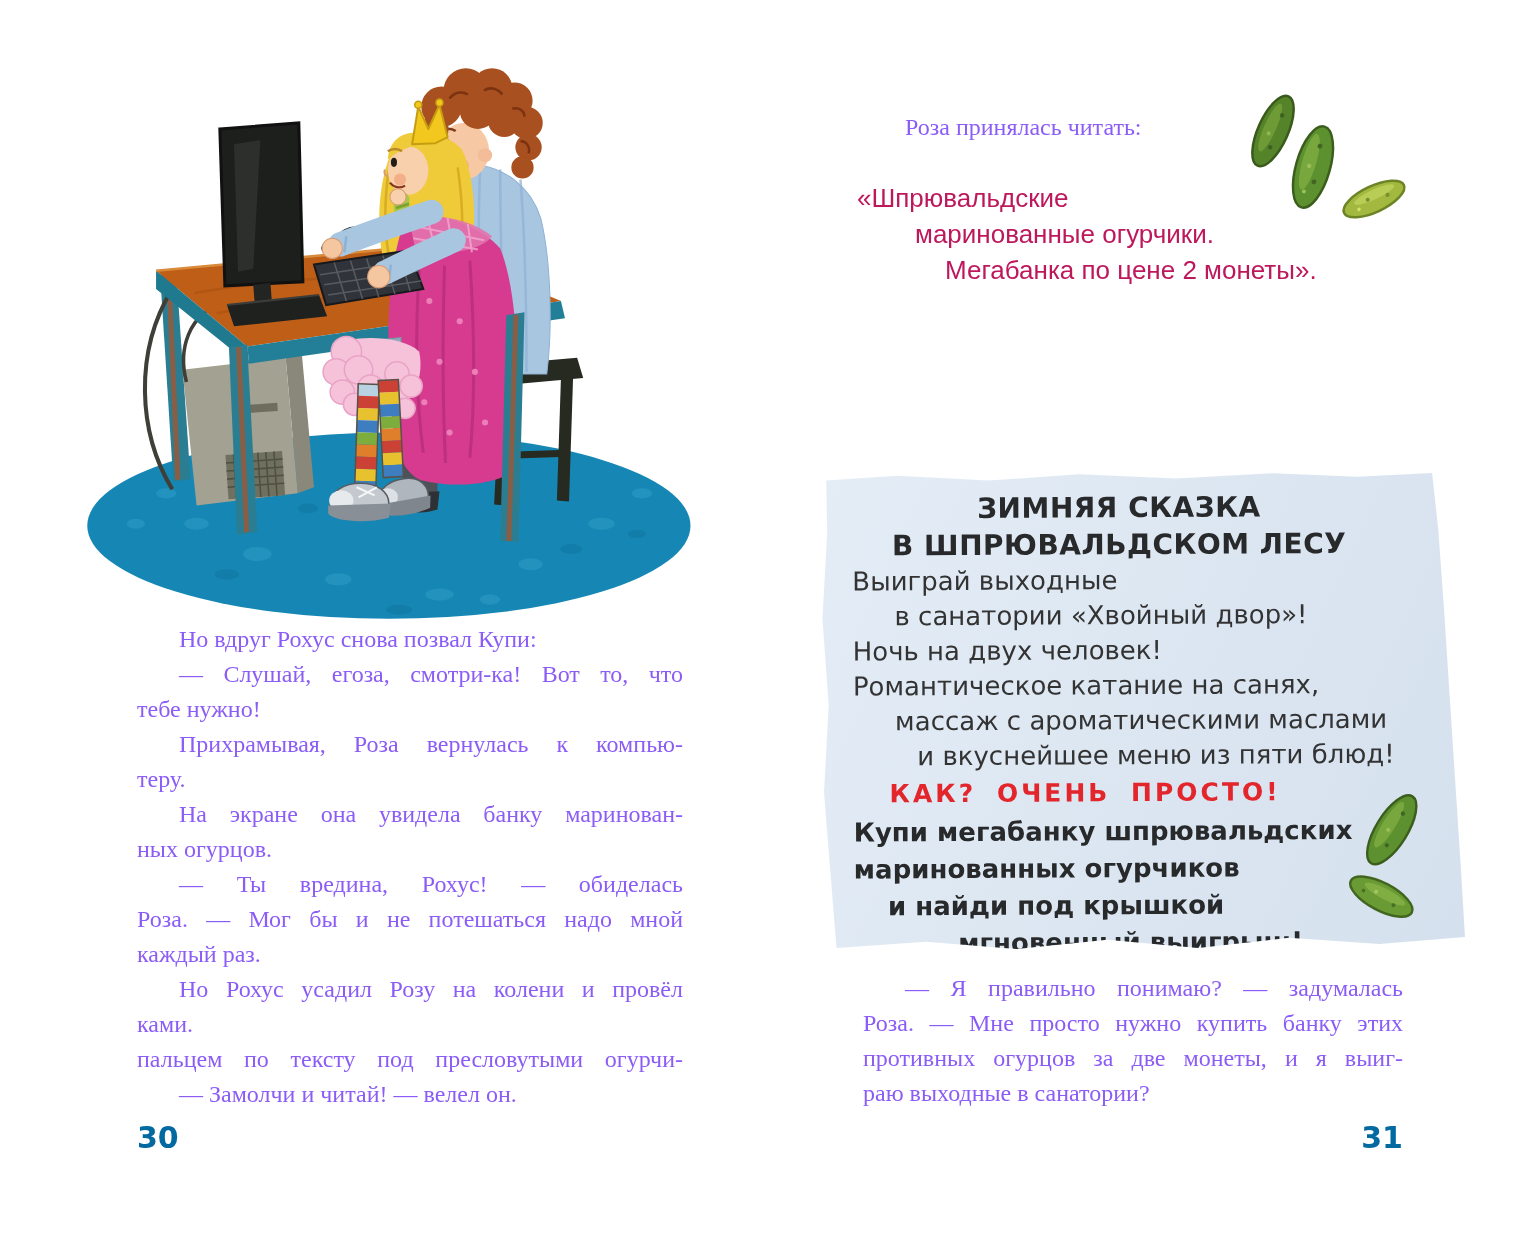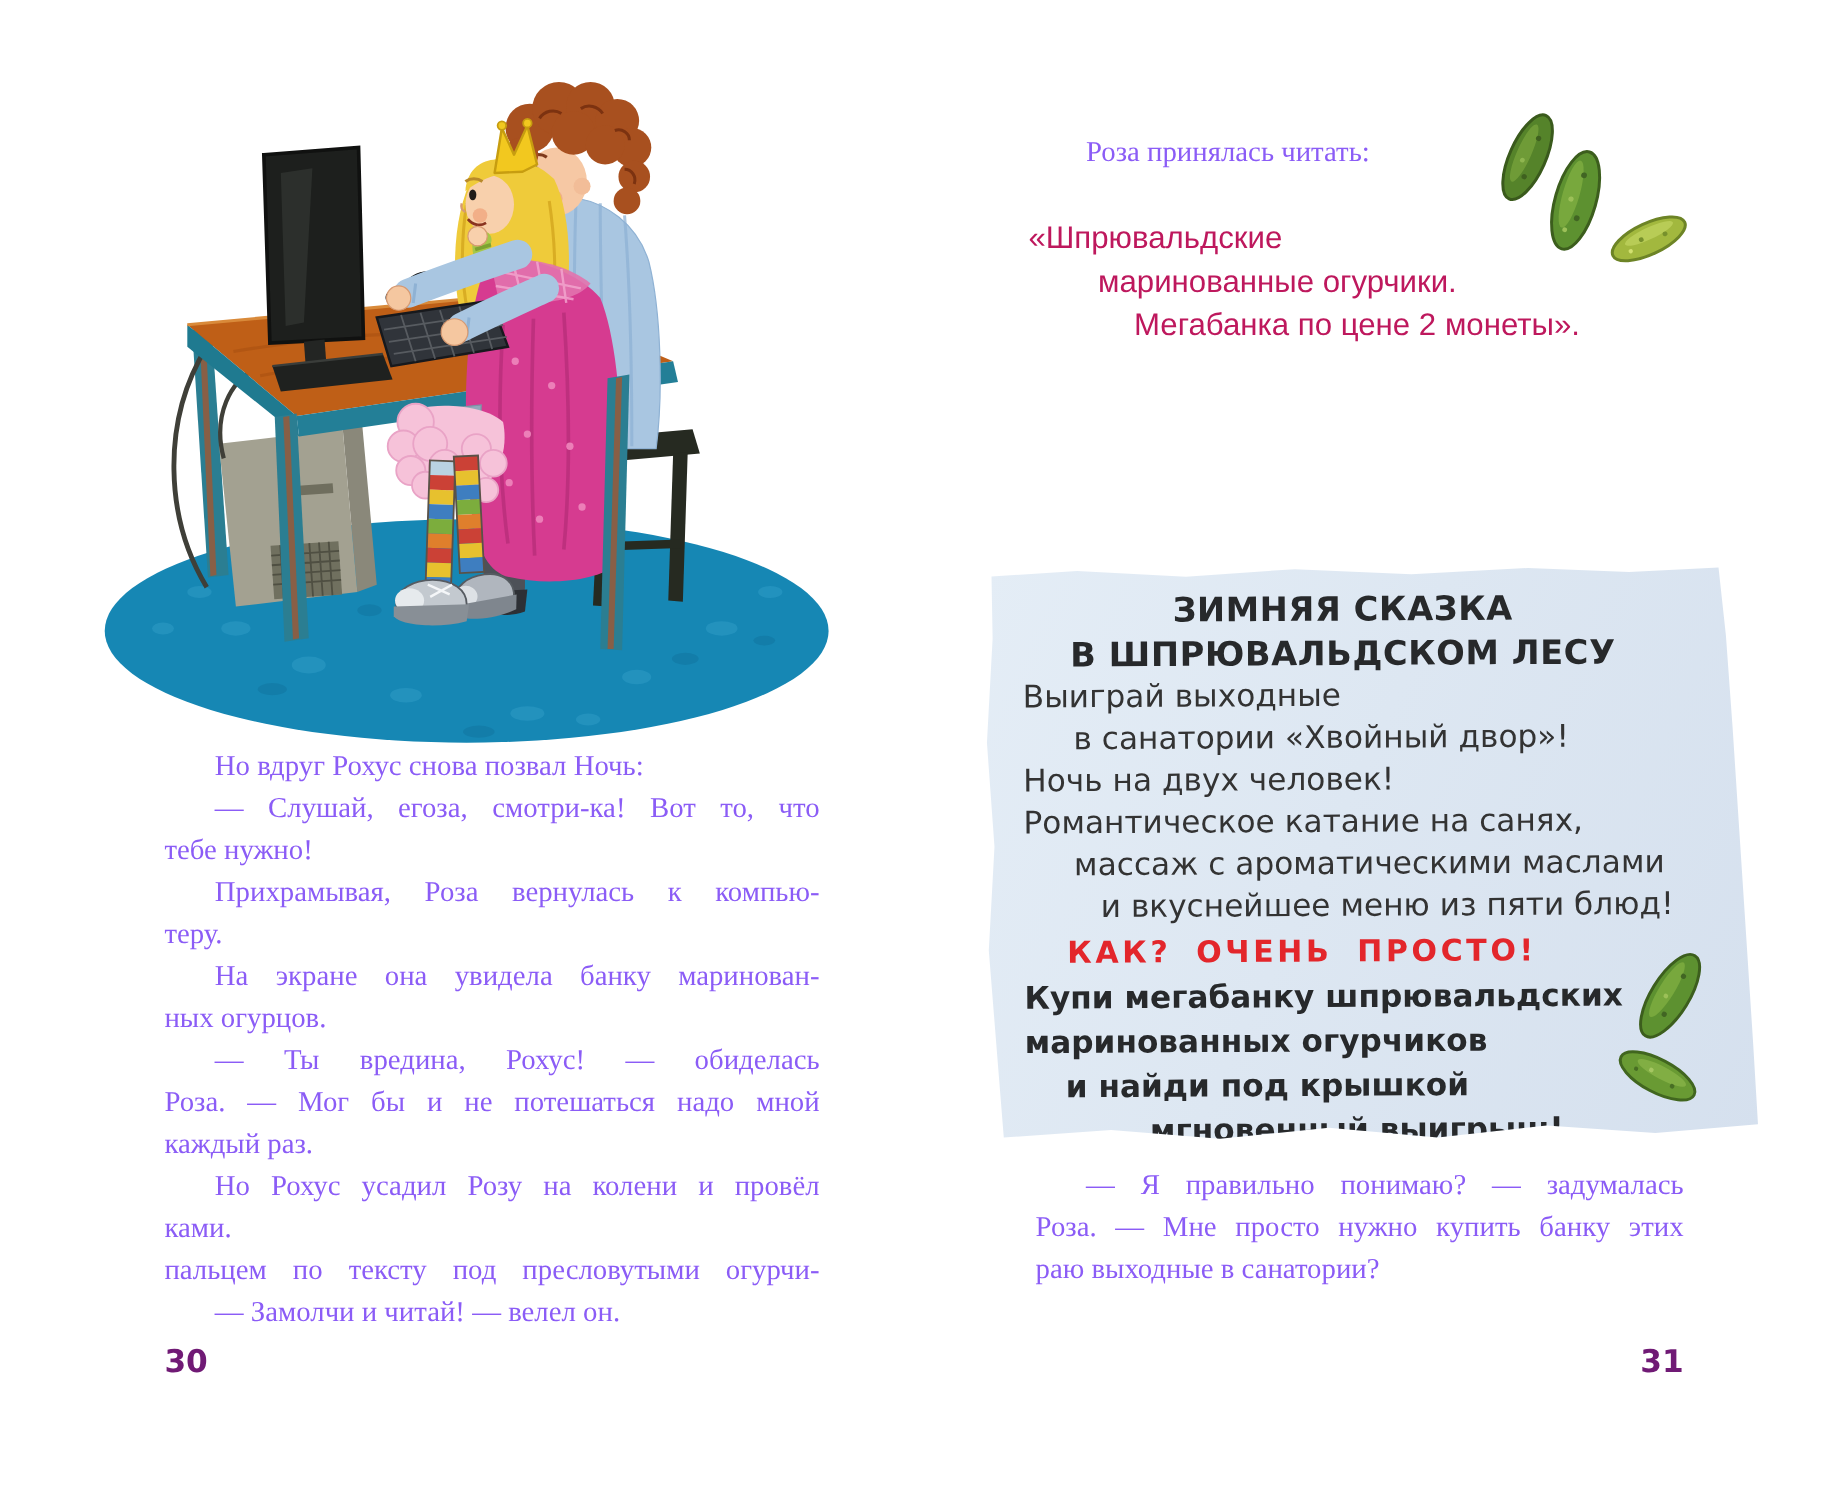--- a/index.html
+++ b/index.html
@@ -12,21 +12,21 @@
   .just{text-align:justify;text-align-last:justify;}
   .left-text{left:137px;top:622px;width:546px;}
   .intro{left:863px;top:110px;width:545px;}
   .para2{left:863px;top:321px;width:540px;}
   .para3{left:863px;top:971px;width:540px;}
   
   .quote{left:857px;top:180px;width:580px;}
   .ql{font-family:Liberation Sans, sans-serif;font-size:26px;line-height:36px;color:#be185d;}
   .qi1{padding-left:58px;} .qi2{padding-left:88px;}
   
-  .pn{font-family:"DejaVu Sans",sans-serif;font-weight:700;font-size:26px;color:#701a75;}
+  .pn{font-family:"DejaVu Sans",sans-serif;font-weight:700;font-size:30px;color:#0369a1;}
   .pn-left{left:137px;top:1120px;}
   .pn-right{left:863px;top:1120px;width:540px;text-align:right;}
   
   .adbox{left:821px;top:473px;width:648px;height:481px;
          background:linear-gradient(115deg,#e4edf6 0%,#dde7f2 45%,#d5e0ee 100%);
          transform:rotate(-0.3deg);
          clip-path:polygon(1% 1.2%,12% 0.3%,26% 1.4%,40% 0.2%,55% 1.2%,70% 0.2%,83% 1%,94.5% 0.3%,
            95.4% 12%,96.2% 28%,97% 46%,97.8% 64%,98.6% 82%,99.2% 96.8%,
            86% 98.2%,72% 96.8%,58% 98.8%,44% 97%,30% 98.8%,16% 97.2%,2.2% 98.4%,
            1.4% 84%,0.4% 66%,1.2% 48%,0.3% 30%,1.1% 12%);}
@@ -248,21 +248,21 @@
     <g>
       <path d="M352,162 C322,172 288,184 262,194" stroke="#a9c6e1" stroke-width="24" stroke-linecap="round" fill="none"></path>
       <path d="M374,190 C348,202 326,212 306,222" stroke="#a9c6e1" stroke-width="24" stroke-linecap="round" fill="none"></path>
       <path d="M268,186 L266,202 M312,214 L310,230" stroke="#8fb2d4" stroke-width="2.5"></path>
       <circle cx="254" cy="198" r="10" fill="#f5c7a0" stroke="#d79a72" stroke-width="1"></circle>
       <circle cx="300" cy="226" r="11" fill="#f5c7a0" stroke="#d79a72" stroke-width="1"></circle>
     </g>
   </svg>
 
   <div class="abs left-text">
-    <div class="bl ind">Но вдруг Рохус снова позвал Ночь:</div>
+    <div class="bl ind">Но вдруг Рохус снова позвал Купи:</div>
     <div class="bl ind just">— Слушай, егоза, смотри-ка! Вот то, что</div>
     <div class="bl">тебе нужно!</div>
     <div class="bl ind just">Прихрамывая, Роза вернулась к компью-</div>
     <div class="bl">теру.</div>
     <div class="bl ind just">На экране она увидела банку маринован-</div>
     <div class="bl">ных огурцов.</div>
     <div class="bl ind just">— Ты вредина, Рохус! — обиделась</div>
     <div class="bl just">Роза. — Мог бы и не потешаться надо мной</div>
     <div class="bl">каждый раз.</div>
     <div class="bl ind just">Но Рохус усадил Розу на колени и провёл</div>
@@ -338,17 +338,18 @@
         <circle cx="2" cy="-15" r="2" fill="#486e24"></circle>
           <circle cx="-2" cy="7" r="2" fill="#a5c662"></circle>
         <circle cx="3" cy="19" r="1.8" fill="#486e24"></circle>
       </g>
     </svg>
   </div>
 
   <div class="abs para3">
     <div class="bl ind just">— Я правильно понимаю? — задумалась</div>
     <div class="bl just">Роза. — Мне просто нужно купить банку этих</div>
+    <div class="bl just">противных огурцов за две монеты, и я выиг-</div>
     <div class="bl">раю выходные в санатории?</div>
   </div>
   <div class="abs pn pn-right">31</div>
 
 </div>
 
 </body></html>

